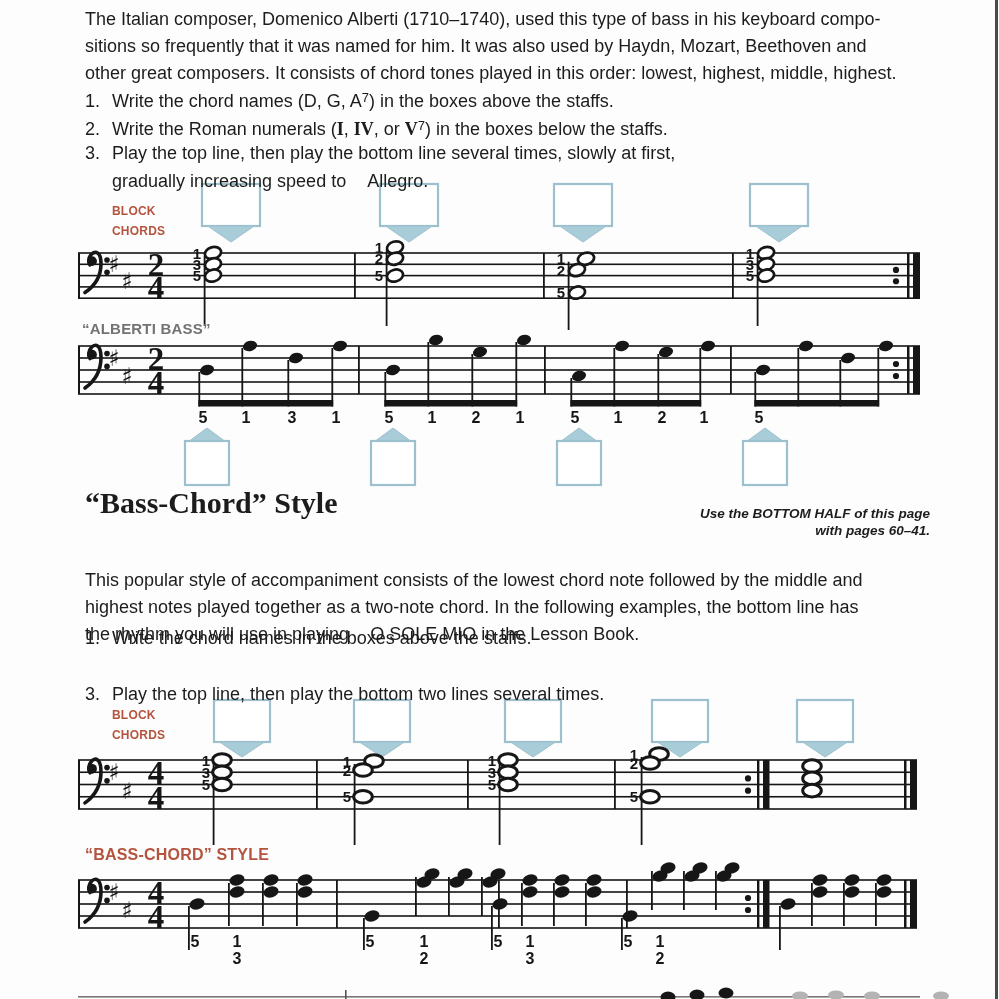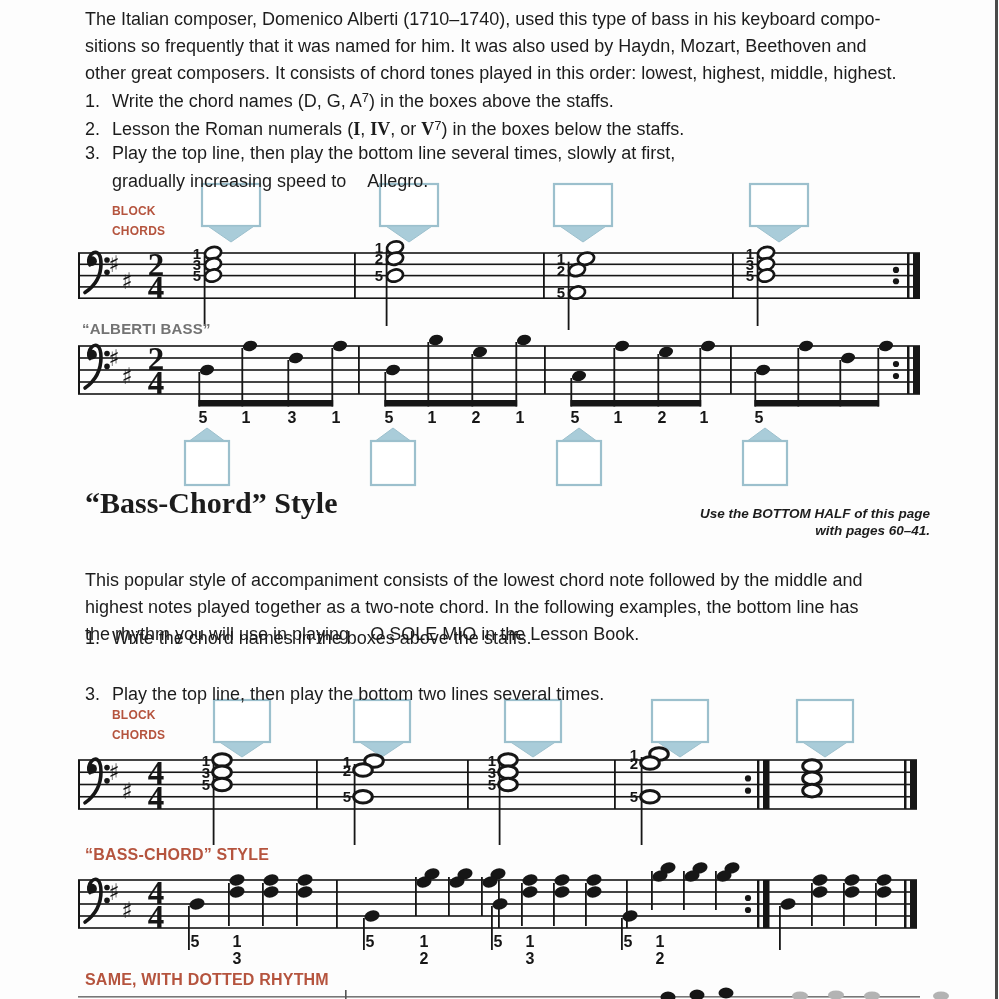--- a/index.html
+++ b/index.html
@@ -362,21 +362,21 @@
 
   <div class="txt" style="top:6px">The Italian composer, Domenico Alberti (1710–1740), used this type of bass in his keyboard compo-
 sitions so frequently that it was named for him.  It was also used by Haydn, Mozart, Beethoven and
 other great composers.  It consists of chord tones played in this order:  lowest, highest, middle, highest.</div>
 
   <div class="step" style="top:84px">
     <span class="num">1.</span><span>Write the chord names (D, G, A</span><span class="sup">7</span><span>) in the boxes above the staffs.</span>
   </div>
 
   <div class="step" style="top:112px">
-    <span class="num">2.</span><span>Lesson the Roman numerals (</span><span class="rn">I</span><span>, </span><span class="rn">IV</span><span>, or </span><span class="rn">V</span><span class="sup">7</span><span>) in the boxes below the staffs.</span>
+    <span class="num">2.</span><span>Write the Roman numerals (</span><span class="rn">I</span><span>, </span><span class="rn">IV</span><span>, or </span><span class="rn">V</span><span class="sup">7</span><span>) in the boxes below the staffs.</span>
   </div>
 
   <div class="step" style="top:140px">
     <span class="num">3.</span><span>Play the top line, then play the bottom line several times, slowly at first,</span><br>
     <span class="num"></span><span>gradually increasing speed to </span><span class="it">Allegro</span><span>.</span>
   </div>
 
   <div class="lbl" style="left: 112px; top: 201px; line-height: 20px; color: rgb(181, 84, 62);">
     <span>BLOCK</span><br>
     <span>CHORDS</span>
@@ -404,17 +404,16 @@
     <span class="num">3.</span><span>Play the top line, then play the bottom two lines several times.</span>
   </div>
 
   <div class="lbl" style="left: 112px; top: 705px; line-height: 20px; color: rgb(181, 84, 62);">
     <span>BLOCK</span><br>
     <span>CHORDS</span>
   </div>
 
   <div class="lbl" style="left: 85px; top: 846px; font-size: 16px; color: rgb(181, 84, 62);">“BASS-CHORD” STYLE</div>
 
-  <div class="lbl" style="left: 85px; top: 971px; font-size: 16px; color: rgb(181, 84, 62);">SAME, WITH DOTTED RHYTHM</div>
 
   <div class="edge" style="left: 995px; top: 0px; width: 2.5px; height: 999px; background: rgb(74, 74, 74);"></div>
 
 </div>
 
 </body></html>

